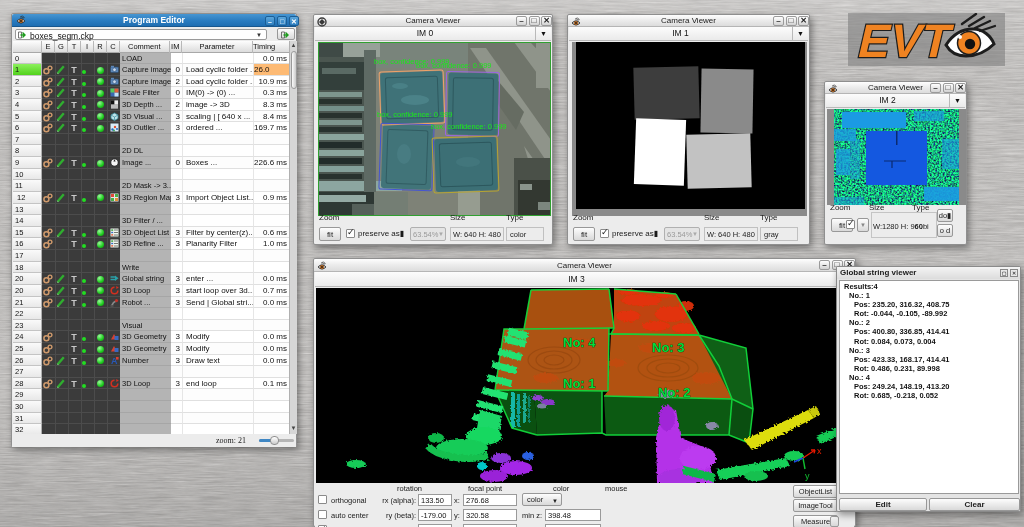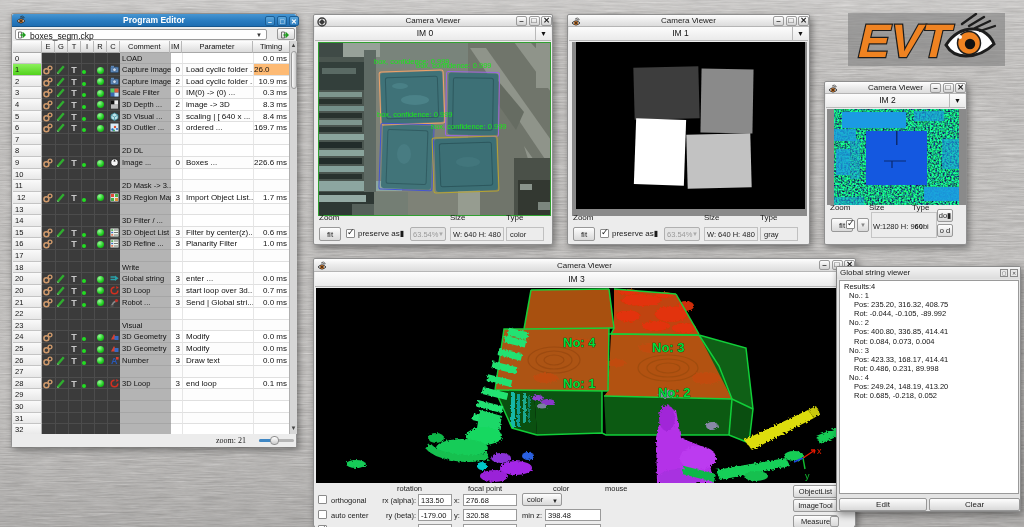--- a/index.html
+++ b/index.html
@@ -94,21 +94,21 @@
         <div class="abs" style="left:0px;top:0;width:29px;height:11.5px;border-right:1px solid #b8b8b8;font-size:7.5px;color:#111;text-align:center;line-height:11px;"></div>
         <div class="abs" style="left:29px;top:0;width:13px;height:11.5px;border-right:1px solid #b8b8b8;font-size:7.5px;color:#111;text-align:center;line-height:11px;">E</div>
         <div class="abs" style="left:42px;top:0;width:13px;height:11.5px;border-right:1px solid #b8b8b8;font-size:7.5px;color:#111;text-align:center;line-height:11px;">G</div>
         <div class="abs" style="left:55px;top:0;width:13px;height:11.5px;border-right:1px solid #b8b8b8;font-size:7.5px;color:#111;text-align:center;line-height:11px;">T</div>
         <div class="abs" style="left:68px;top:0;width:13px;height:11.5px;border-right:1px solid #b8b8b8;font-size:7.5px;color:#111;text-align:center;line-height:11px;">I</div>
         <div class="abs" style="left:81px;top:0;width:13px;height:11.5px;border-right:1px solid #b8b8b8;font-size:7.5px;color:#111;text-align:center;line-height:11px;">R</div>
         <div class="abs" style="left:94px;top:0;width:13px;height:11.5px;border-right:1px solid #b8b8b8;font-size:7.5px;color:#111;text-align:center;line-height:11px;">C</div>
         <div class="abs" style="left:107px;top:0;width:49.5px;height:11.5px;border-right:1px solid #b8b8b8;font-size:7.5px;color:#111;text-align:center;line-height:11px;">Comment</div>
         <div class="abs" style="left:156.5px;top:0;width:12.5px;height:11.5px;border-right:1px solid #b8b8b8;font-size:7.5px;color:#111;text-align:center;line-height:11px;">IM</div>
         <div class="abs" style="left:169px;top:0;width:71px;height:11.5px;border-right:1px solid #b8b8b8;font-size:7.5px;color:#111;text-align:center;line-height:11px;">Parameter</div>
-        <div class="abs" style="left:240px;top:0;width:37px;height:11.5px;border-right:1px solid #b8b8b8;font-size:7.5px;color:#111;text-align:center;line-height:11px;">Timing</div>
+        <div class="abs" style="left:240px;top:0;width:37px;height:11.5px;border-right:1px solid #b8b8b8;font-size:7.5px;color:#111;text-align:left;line-height:11px;">Timing</div>
       </div>
       <div class="abs" style="left:0;top:11.5px;width:29px;height:11.62px;background:linear-gradient(#fafafa,#e8e8e8);border-right:1px solid #b0b0b0;border-bottom:1px solid #c4c4c4;font-size:7.5px;color:#111;padding-left:2px;line-height:11.62px;">0</div>
       <div class="abs" style="left:29px;top:11.5px;width:78px;height:11.62px;background:#3b3b3b;">
         <div class="abs" style="left:13px;top:0;width:1px;height:11.62px;background:#4c4c4c;"></div>
         <div class="abs" style="left:26px;top:0;width:1px;height:11.62px;background:#4c4c4c;"></div>
         <div class="abs" style="left:39px;top:0;width:1px;height:11.62px;background:#4c4c4c;"></div>
         <div class="abs" style="left:52px;top:0;width:1px;height:11.62px;background:#4c4c4c;"></div>
         <div class="abs" style="left:65px;top:0;width:1px;height:11.62px;background:#4c4c4c;"></div>
         <div class="abs" style="left:0;top:10.62px;width:78px;height:1px;background:#4c4c4c;"></div>
       </div>
@@ -378,21 +378,21 @@
         <div class="abs" style="left:13px;top:0;width:1px;height:11.62px;background:#4c4c4c;"></div>
         <div class="abs" style="left:26px;top:0;width:1px;height:11.62px;background:#4c4c4c;"></div>
         <div class="abs" style="left:39px;top:0;width:1px;height:11.62px;background:#4c4c4c;"></div>
         <div class="abs" style="left:52px;top:0;width:1px;height:11.62px;background:#4c4c4c;"></div>
         <div class="abs" style="left:65px;top:0;width:1px;height:11.62px;background:#4c4c4c;"></div>
         <div class="abs" style="left:0;top:10.62px;width:78px;height:1px;background:#4c4c4c;"></div>
       </div>
       <div class="abs" style="left:107px;top:150.94000000000003px;width:50.5px;height:11.62px;background:#b4b4b4;border-bottom:1px solid #a6a6a6;font-size:8px;color:#111;line-height:11.62px;padding-left:2px;overflow:hidden;white-space:nowrap;font-size:7.5px;">3D Region Map</div>
       <div class="abs" style="left:157.5px;top:150.94000000000003px;width:12.5px;height:11.62px;background:#ffffff;border-bottom:1px solid #e0e0e0;border-right:1px solid #e6e6e6;font-size:8px;color:#111;text-align:right;padding-right:2px;line-height:11.62px;">3</div>
       <div class="abs" style="left:170px;top:150.94000000000003px;width:71px;height:11.62px;background:#ffffff;border-bottom:1px solid #e0e0e0;border-right:1px solid #e6e6e6;font-size:8px;color:#111;padding-left:3px;line-height:11.62px;overflow:hidden;white-space:nowrap;">Import Object List...</div>
-      <div class="abs" style="left:241px;top:150.94000000000003px;width:36px;height:11.62px;background:#ffffff;border-bottom:1px solid #e0e0e0;font-size:8px;color:#111;text-align:right;padding-right:3px;line-height:11.62px;">1.7 ms</div>
+      <div class="abs" style="left:241px;top:150.94000000000003px;width:36px;height:11.62px;background:#ffffff;border-bottom:1px solid #e0e0e0;font-size:8px;color:#111;text-align:right;padding-right:3px;line-height:11.62px;">0.9 ms</div>
       <svg class="abs" style="left:30.0px;top:151.94000000000003px" width="10" height="10" viewBox="0 0 10 10">
         <circle cx="3.4" cy="6.2" r="2.5" fill="none" stroke="#cf9a6c" stroke-width="1.5"></circle>
         <circle cx="7" cy="3" r="1.9" fill="none" stroke="#cf9a6c" stroke-width="1.4"></circle>
       </svg>
       <svg class="abs" style="left:43.0px;top:151.94000000000003px" width="10" height="10" viewBox="0 0 10 10">
         <path d="M1.5 8.5 L7.8 1.2" stroke="#2fae2f" stroke-width="2.4"></path>
         <path d="M1.2 8.8 L2.6 8.4 L1.8 7.6 Z" fill="#cccccc"></path>
       </svg>
       <div class="abs" style="left:56.0px;top:151.94000000000003px;width:10px;height:10px;color:#c8c8c8;font-size:9px;font-weight:bold;text-align:center;line-height:10px;">T</div>
       <div class="abs" style="left:69.0px;top:156.94000000000003px;width:4px;height:4px;border-radius:50%;background:#22dd22;"></div>
@@ -1176,21 +1176,21 @@
       <div class="inp" style="left:230px;top:26px;width:56px;height:12px;line-height:11px;">398.48</div>
       <div class="t75" style="left:207px;top:43px;">max z:</div>
       <div class="inp" style="left:230px;top:41px;width:56px;height:12px;line-height:11px;">786.44</div>
       <div class="btn" style="left:478px;top:2px;width:45px;height:13px;font-size:7.5px;line-height:12px;">ObjectList</div>
       <div class="btn" style="left:478px;top:16px;width:45px;height:13px;font-size:7.5px;line-height:12px;">ImageTool</div>
       <div class="btn" style="left:478px;top:32px;width:45px;height:13px;font-size:7.5px;line-height:12px;">Measure</div>
     </div>
   </div>
 <div class="abs" style="left:830px;top:516px;width:9px;height:11px;background:linear-gradient(#f4f4f4,#d8d8d8);border:1px solid #9a9a9a;border-radius:2px;"></div>
 
-<div class="win" style="left:836px;top:266px;width:185px;height:246px;background:#e4e4e4;border-color:#8a8a8a;">
+<div class="win" style="left:836px;top:266px;width:185px;height:246px;background:#e4e4e4;border-color:#8a8a8a;font-weight:bold;">
 <div class="abs" style="left:0;top:0;right:0;height:12px;background:linear-gradient(#f4f4f4,#dcdcdc);">
 <span class="t8" style="left:3px;top:1px;">Global string viewer</span>
 <div class="abs" style="right:12px;top:2px;width:8px;height:8px;border:1px solid #888;background:#e8e8e8;font-size:5px;line-height:6px;text-align:center;color:#444;">▢</div>
 <div class="abs" style="right:2px;top:2px;width:8px;height:8px;border:1px solid #888;background:#e8e8e8;font-size:5px;line-height:6px;text-align:center;color:#444;">✕</div>
 </div>
 <div class="abs" style="left:2px;top:13px;width:180px;height:214px;background:#fff;border:1px solid #9a9a9a;
 font-size:7.5px;color:#111;padding-top:1px;overflow:hidden;">
       <div style="padding-left:4px;height:9.1px;line-height:9.1px;">Results:4</div>
       <div style="padding-left:9px;height:9.1px;line-height:9.1px;">No.: 1</div>
       <div style="padding-left:14px;height:9.1px;line-height:9.1px;">Pos: 235.20, 316.32, 408.75</div>

